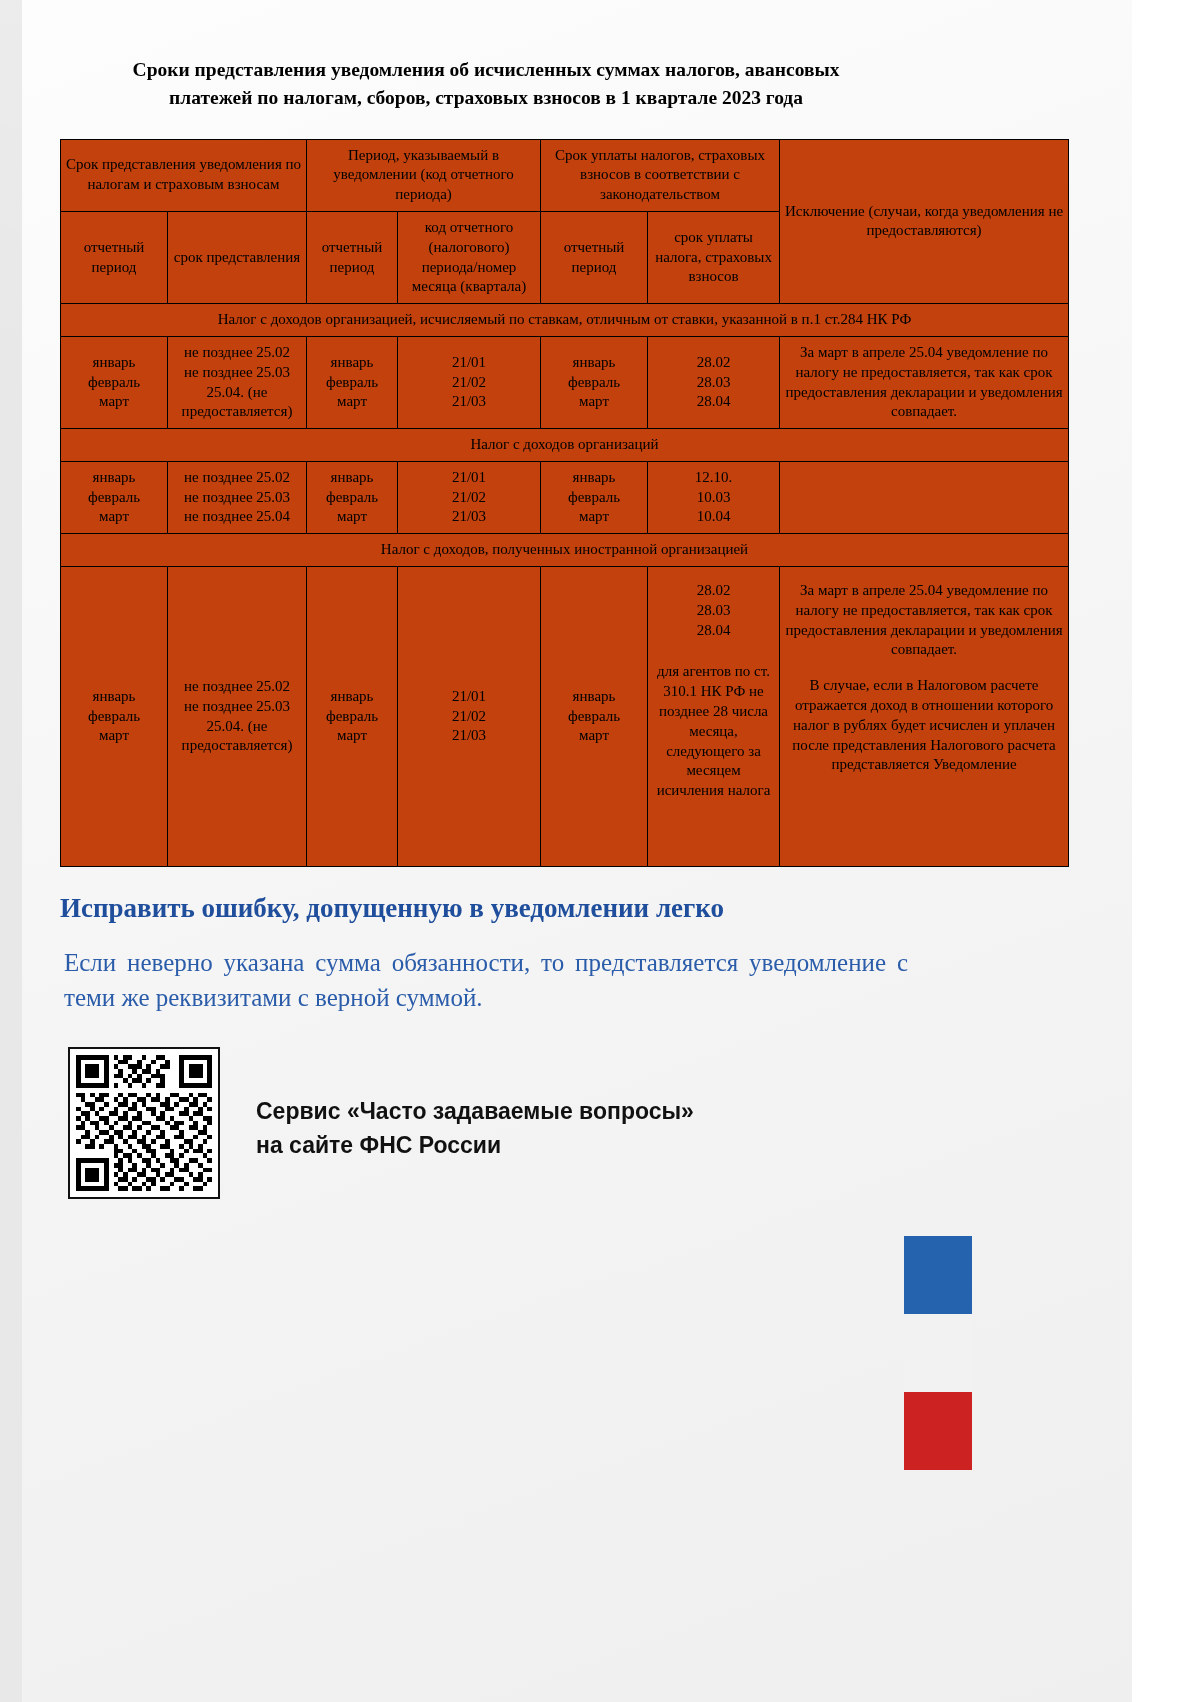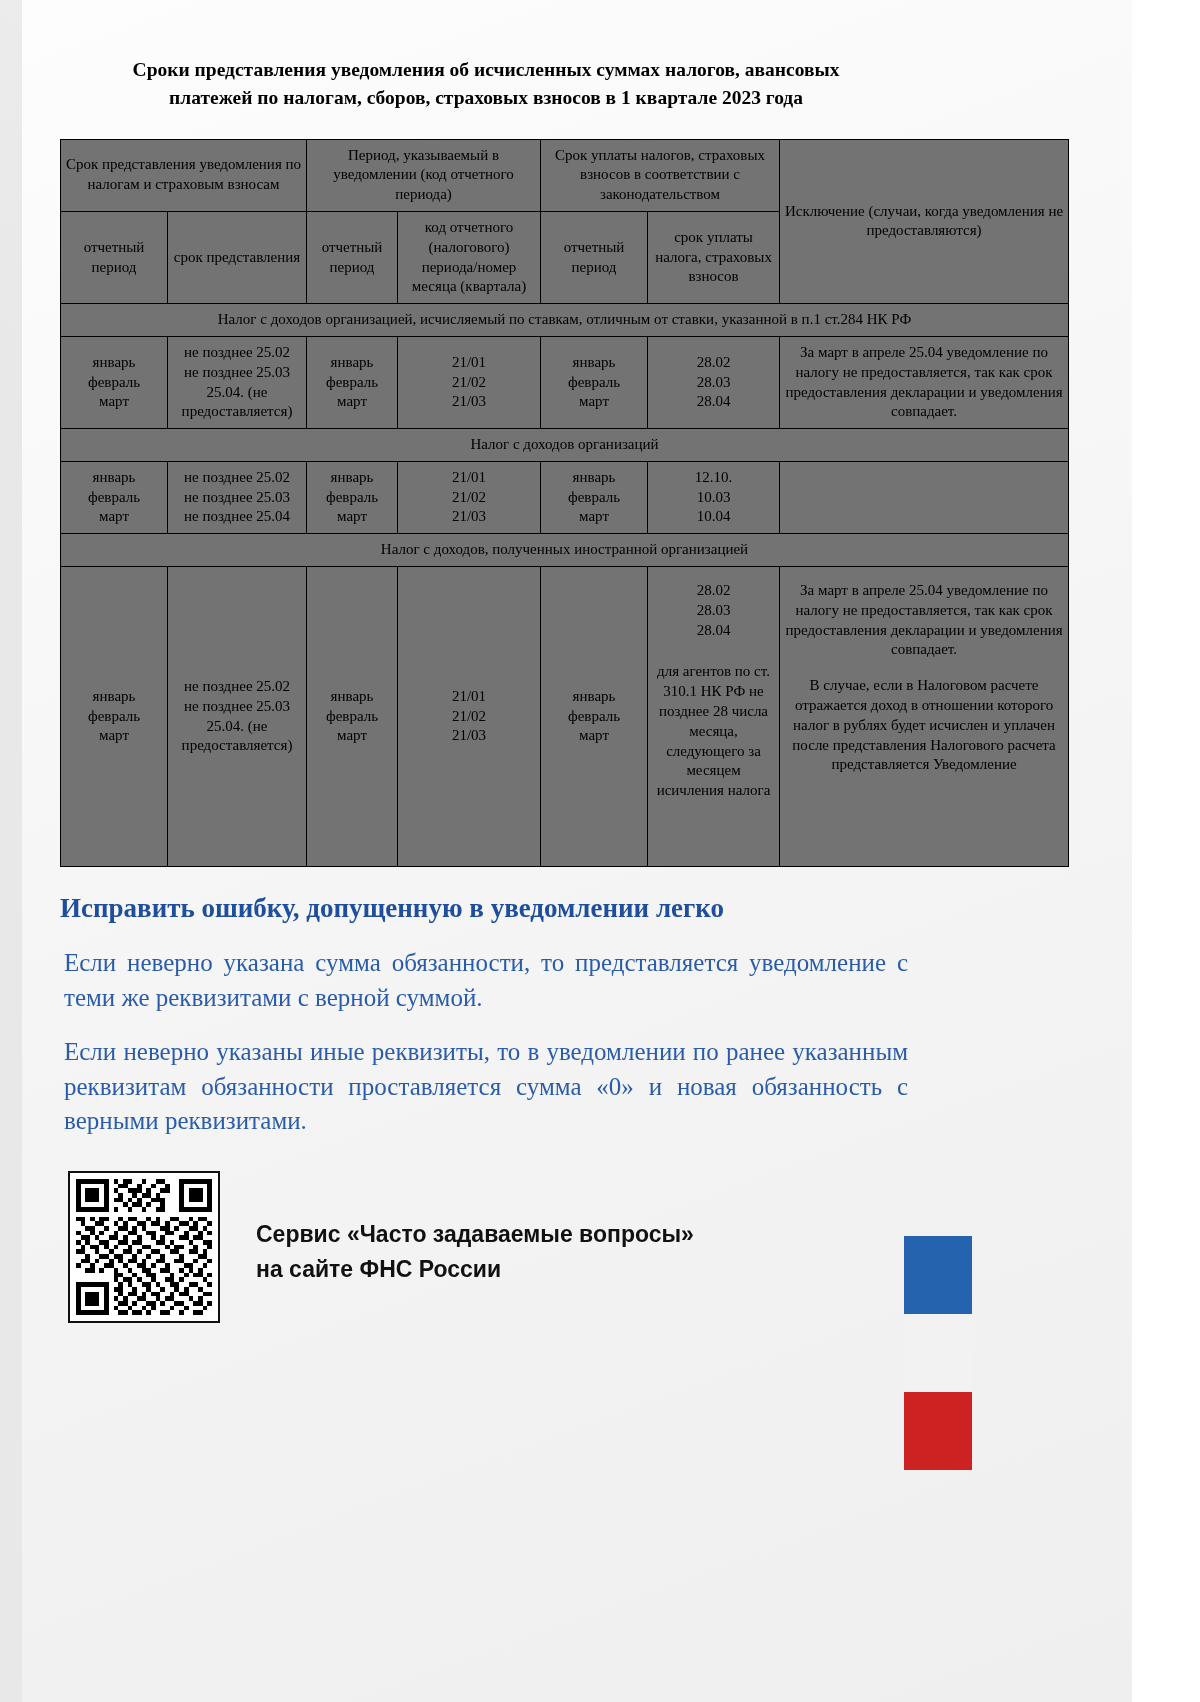--- a/index.html
+++ b/index.html
@@ -52,21 +52,21 @@
     line-height: 1.45;
     margin: 0 32px 26px 32px;
     color: #000;
   }
 
   table.main {
     border-collapse: collapse;
     width: 1008px;
     margin: 0 auto;
     table-layout: fixed;
-    background: #737373;
+    background: #c2410c;
   }
   table.main td, table.main th {
     border: 1px solid #000;
     text-align: center;
     vertical-align: middle;
     font-size: 15px;
     line-height: 1.32;
     padding: 6px 4px;
     color: #000;
     font-weight: normal;
@@ -315,21 +315,20 @@
             <p>За март в апреле 25.04 уведомление по налогу не предоставляется, так как срок предоставления декларации и уведомления совпадает.</p>
             <p>В случае, если в Налоговом расчете отражается доход в отношении которого налог в рублях будет исчислен и уплачен после представления Налогового расчета представляется Уведомление</p>
           </td>
         </tr>
       </tbody>
     </table>
 
     <h2 class="subtitle">Исправить ошибку, допущенную в уведомлении легко</h2>
 
     <p class="body-text">Если неверно указана сумма обязанности, то представляется уведомление с теми же реквизитами с верной суммой.</p>
-    <p class="body-text">Если неверно указаны иные реквизиты, то в уведомлении по ранее указанным реквизитам обязанности проставляется сумма «0» и новая обязанность с верными реквизитами.</p>
 
     <div class="footer">
       <div class="qr-box">
         <svg class="qr" viewBox="0 0 29 29" shape-rendering="crispEdges">
           <rect width="29" height="29" fill="#fff"></rect>
           <g fill="#000">
             <rect x="0" y="0" width="7" height="1"></rect>
               <rect x="0" y="6" width="7" height="1"></rect>
             <rect x="0" y="0" width="1" height="7"></rect>
               <rect x="6" y="0" width="1" height="7"></rect>

